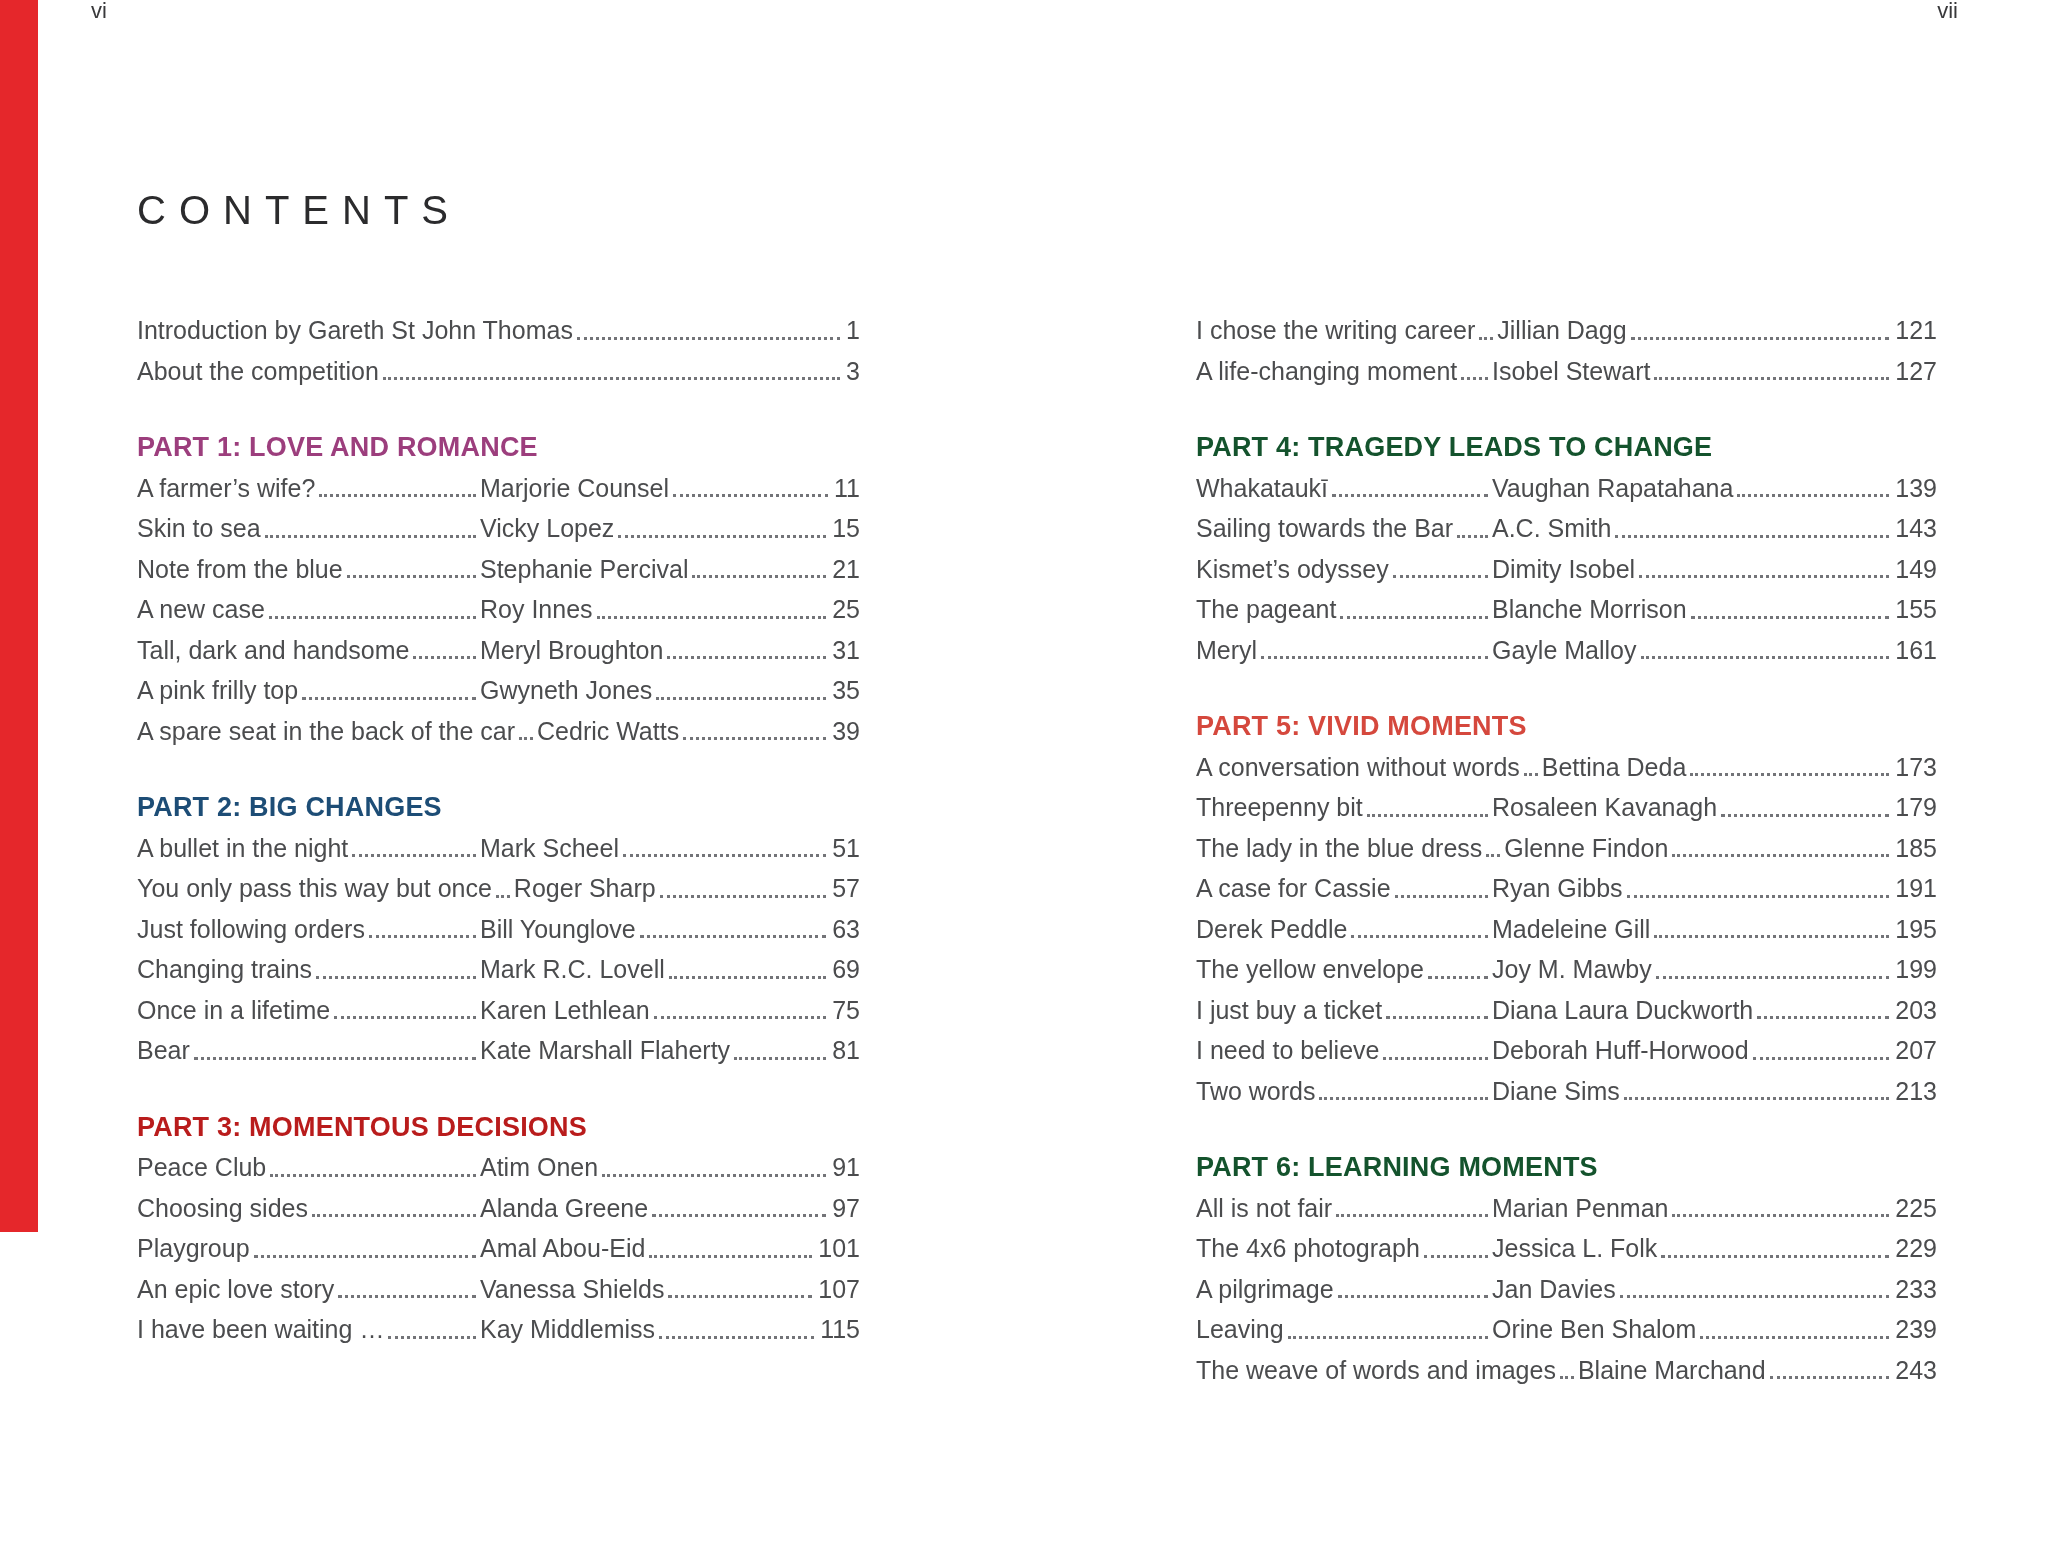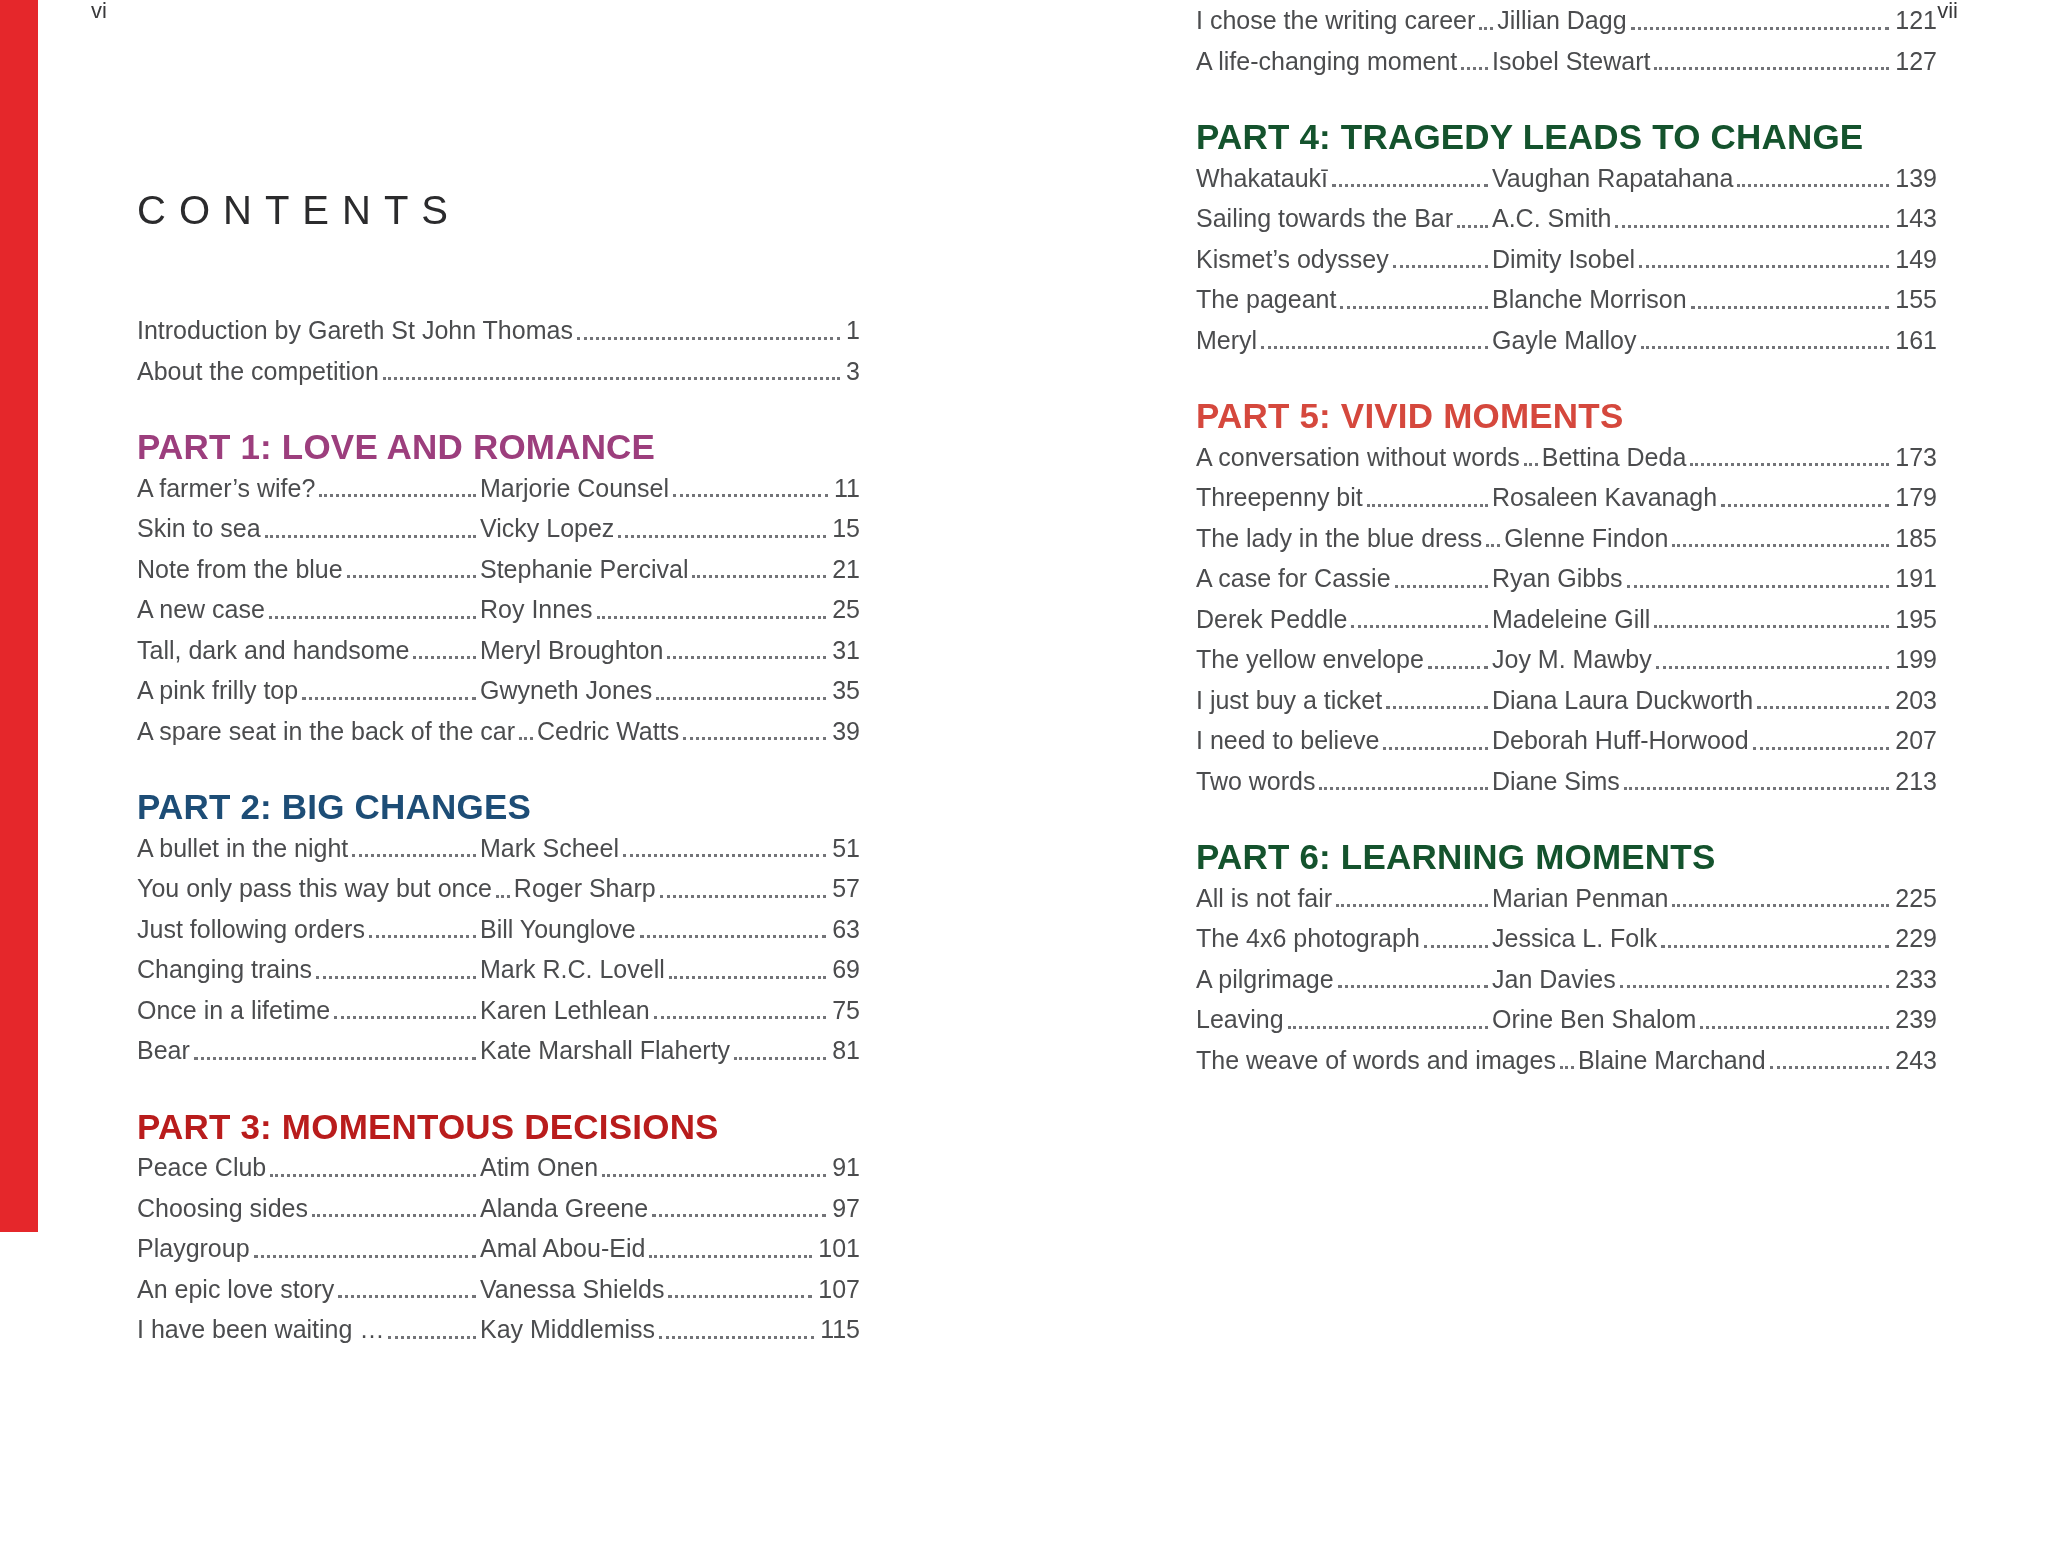--- a/index.html
+++ b/index.html
@@ -21,26 +21,26 @@
 
   .contents-title {
     margin:190px 0 0 0;
     font-size:40px; line-height:40px;
     font-weight:300;
     letter-spacing:13px;
     color:#2b2b2d;
   }
 
   .front-list { margin-top:80px; }
-  .continued-list { }
+  .continued-list { margin-top:310px; }
 
   .part-heading {
     margin-top:36px;
     line-height:40.5px;
-    font-size:35px;
+    font-size:27px;
     font-weight:bold;
     letter-spacing:0.2px;
   }
 
   .toc-row {
     display:flex;
     line-height:40.5px;
     font-size:25px;
     white-space:nowrap;
   }

